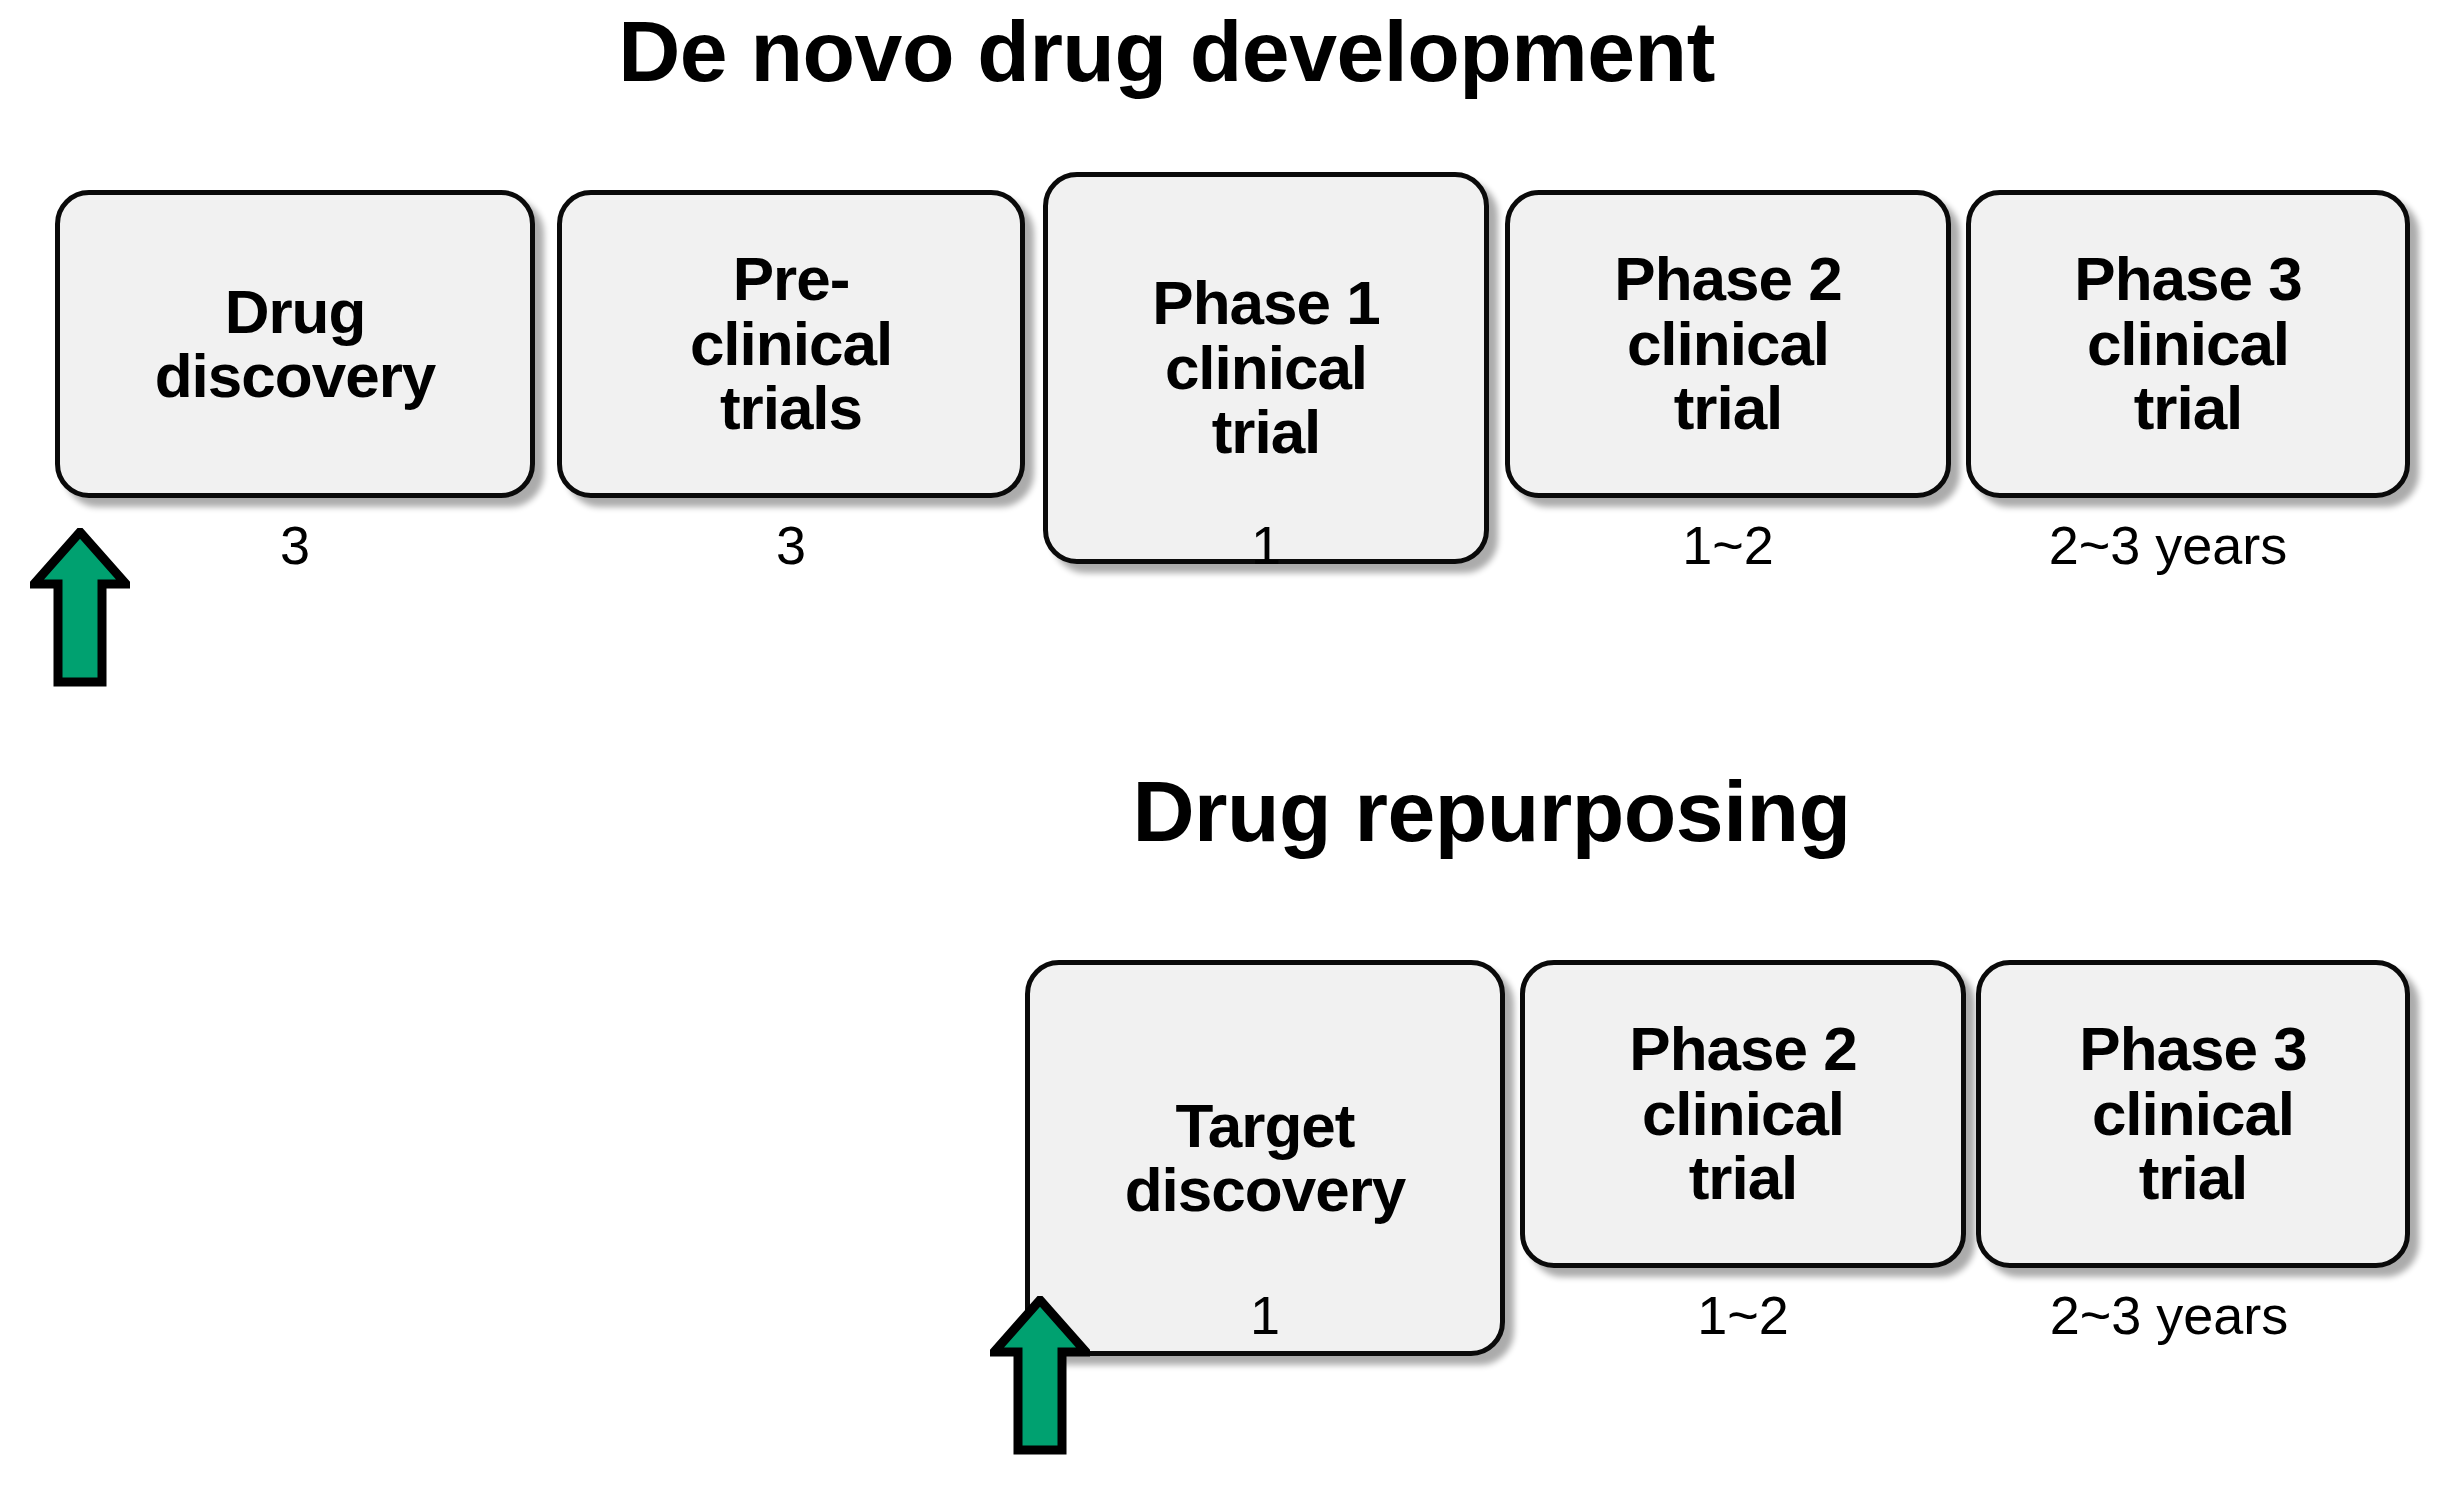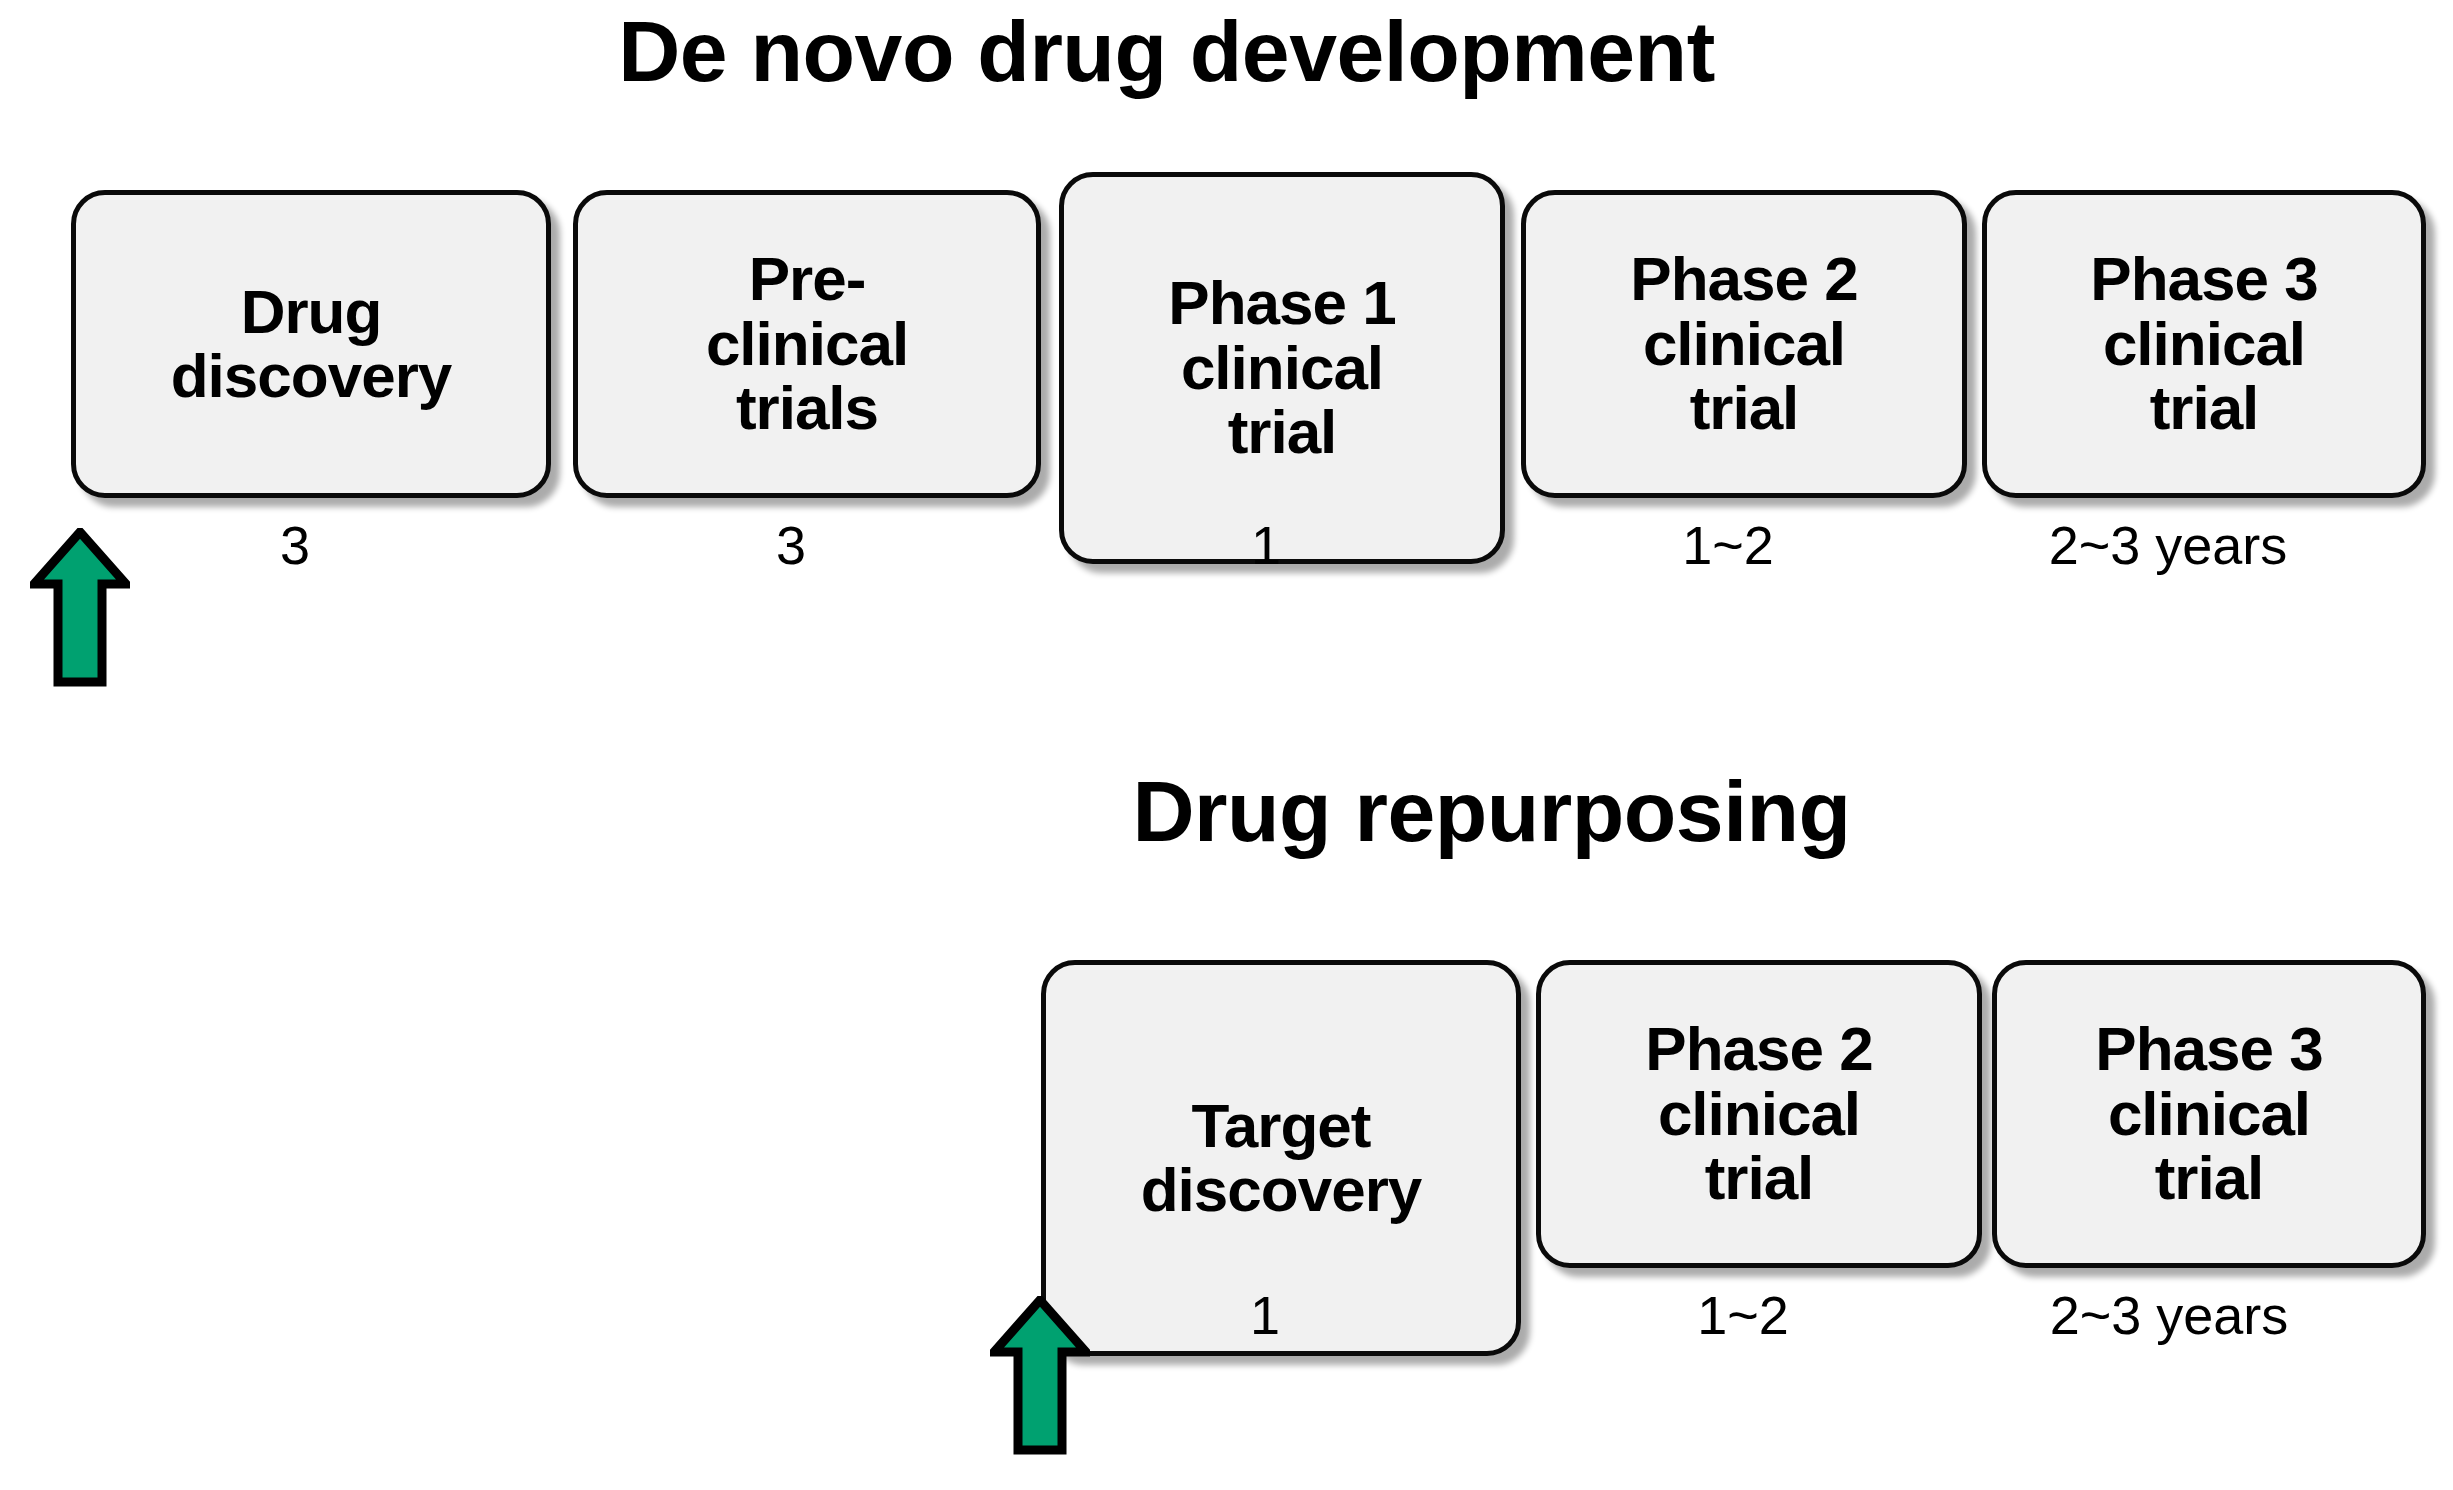--- a/index.html
+++ b/index.html
@@ -50,21 +50,20 @@
     position: absolute;
     box-sizing: border-box;
     background: #f1f1f1;
     border: 5px solid #0a0a0a;
     border-radius: 34px;
     box-shadow: 9px 9px 6px rgba(0,0,0,0.33);
     display: flex;
     align-items: center;
     justify-content: center;
     text-align: center;
-    margin-left: 16px;
   }
   .stage-label {
     font-weight: bold;
     font-size: 62px;
     line-height: 1.04;
     color: #000000;
     padding: 0 6px;
     white-space: pre-line;
     letter-spacing: -1px;
   }

